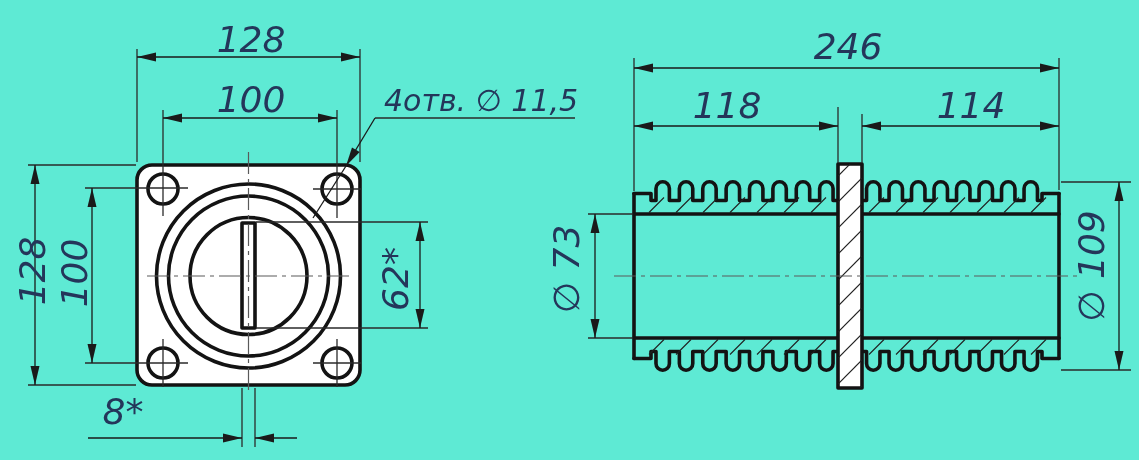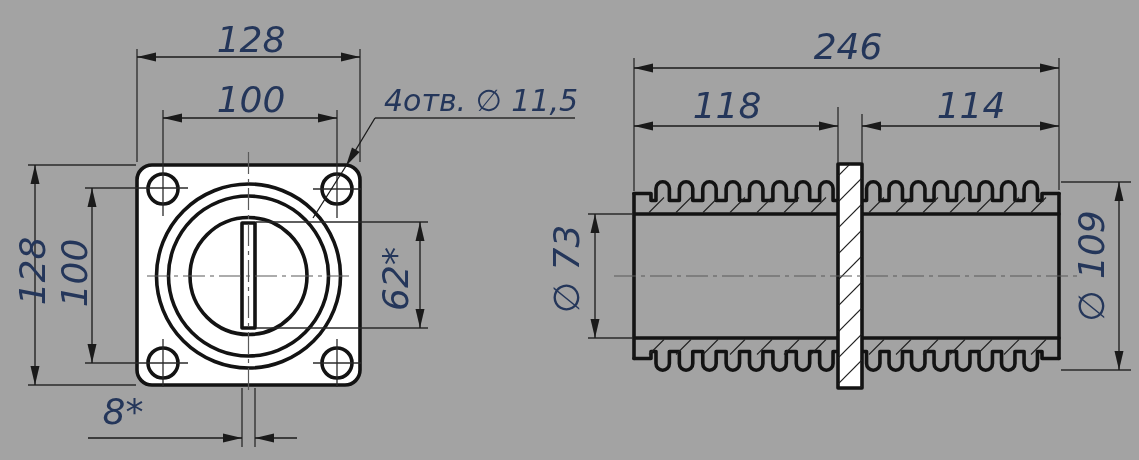--- a/index.html
+++ b/index.html
@@ -1,16 +1,16 @@
 <!DOCTYPE html>
 <html><head>
 <meta charset="utf-8">
 <style>
   html,body{margin:0;padding:0;background:#ffffff;}
-  #stage{position:relative;width:1139px;height:460px;background:#a3a3a3;overflow:hidden;}
+  #stage{position:relative;width:1139px;height:460px;background:#5eead4;overflow:hidden;}
   svg{position:absolute;left:0;top:0;}
   .k{stroke:#131313;stroke-width:3.6;fill:none;stroke-linecap:round;stroke-linejoin:round;}
   .kf{stroke:#131313;stroke-width:3.6;fill:#ffffff;stroke-linejoin:round;}
   .t{stroke:#2a2a2a;stroke-width:1.3;fill:none;}
   .c{stroke:#5a5a5a;stroke-width:1.2;fill:none;stroke-dasharray:22 5 4 5;}
   .d{stroke:#1a1a1a;stroke-width:1.3;fill:none;}
   .h{stroke:#1f1f1f;stroke-width:1.1;fill:none;}
   text{font-family:"DejaVu Sans","Liberation Sans",sans-serif;font-style:italic;fill:#24365a;}
   .dim{font-size:36px;text-anchor:middle;dominant-baseline:central;}
   .note{font-size:30px;text-anchor:start;dominant-baseline:central;}

